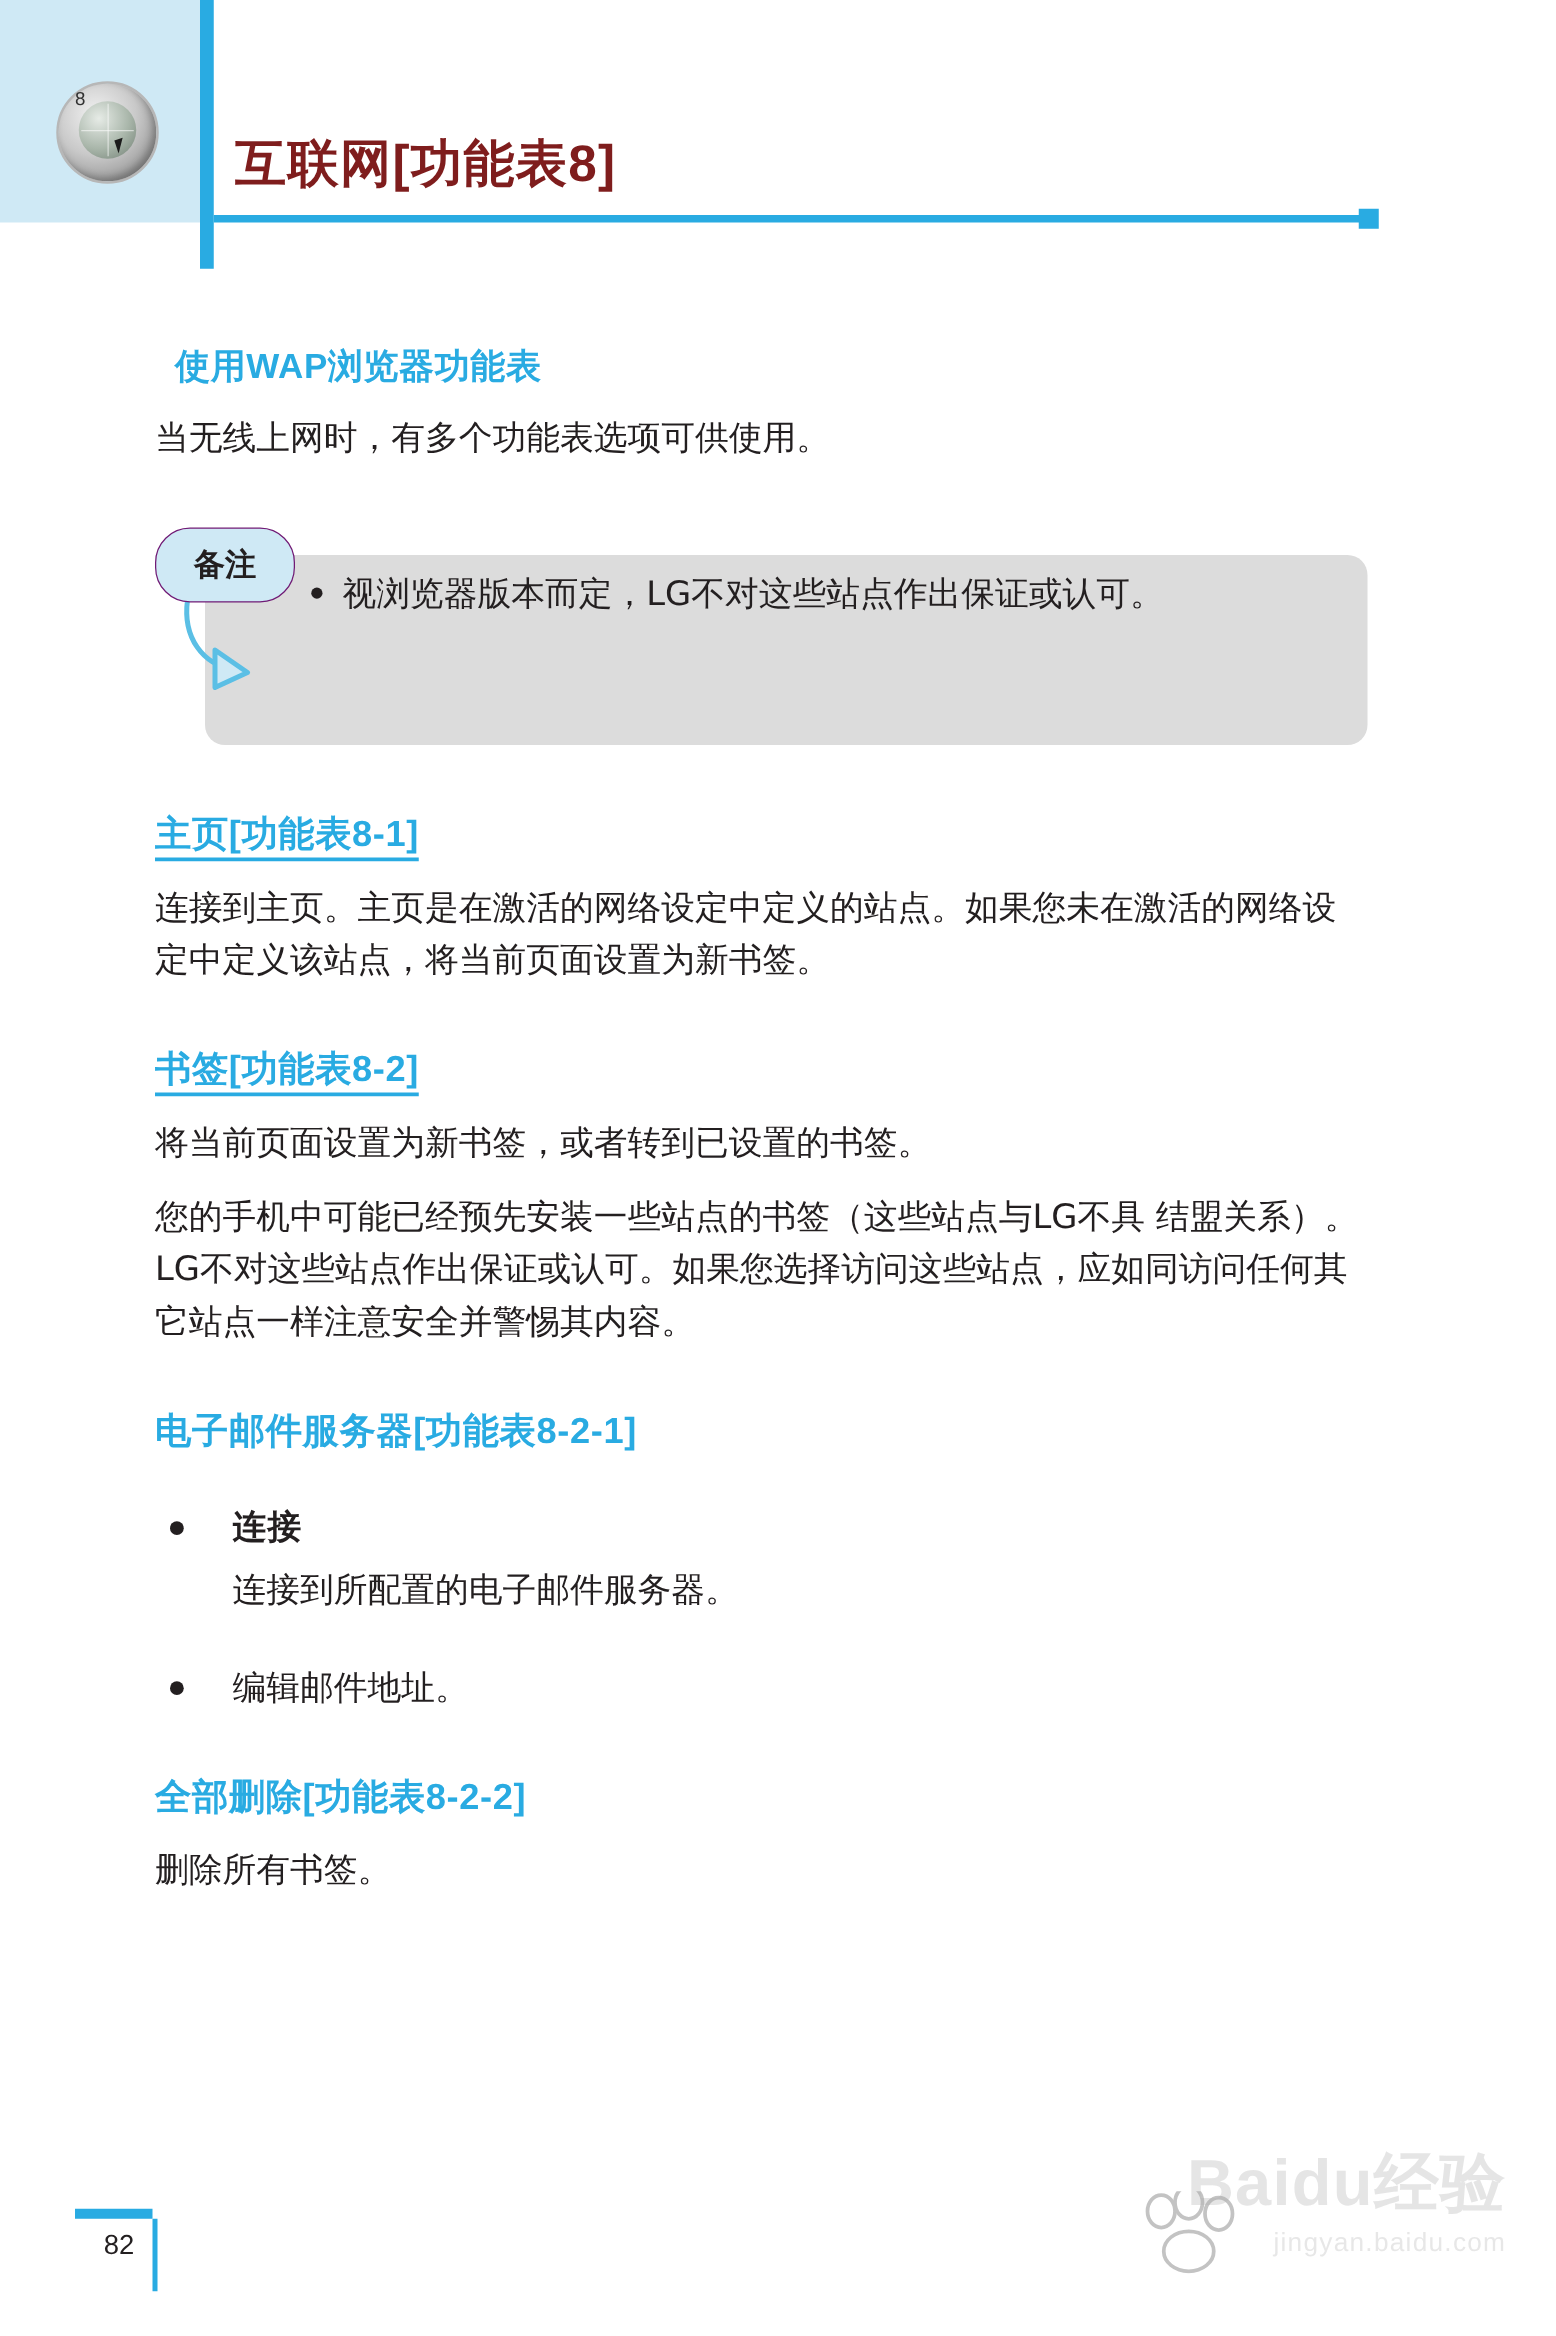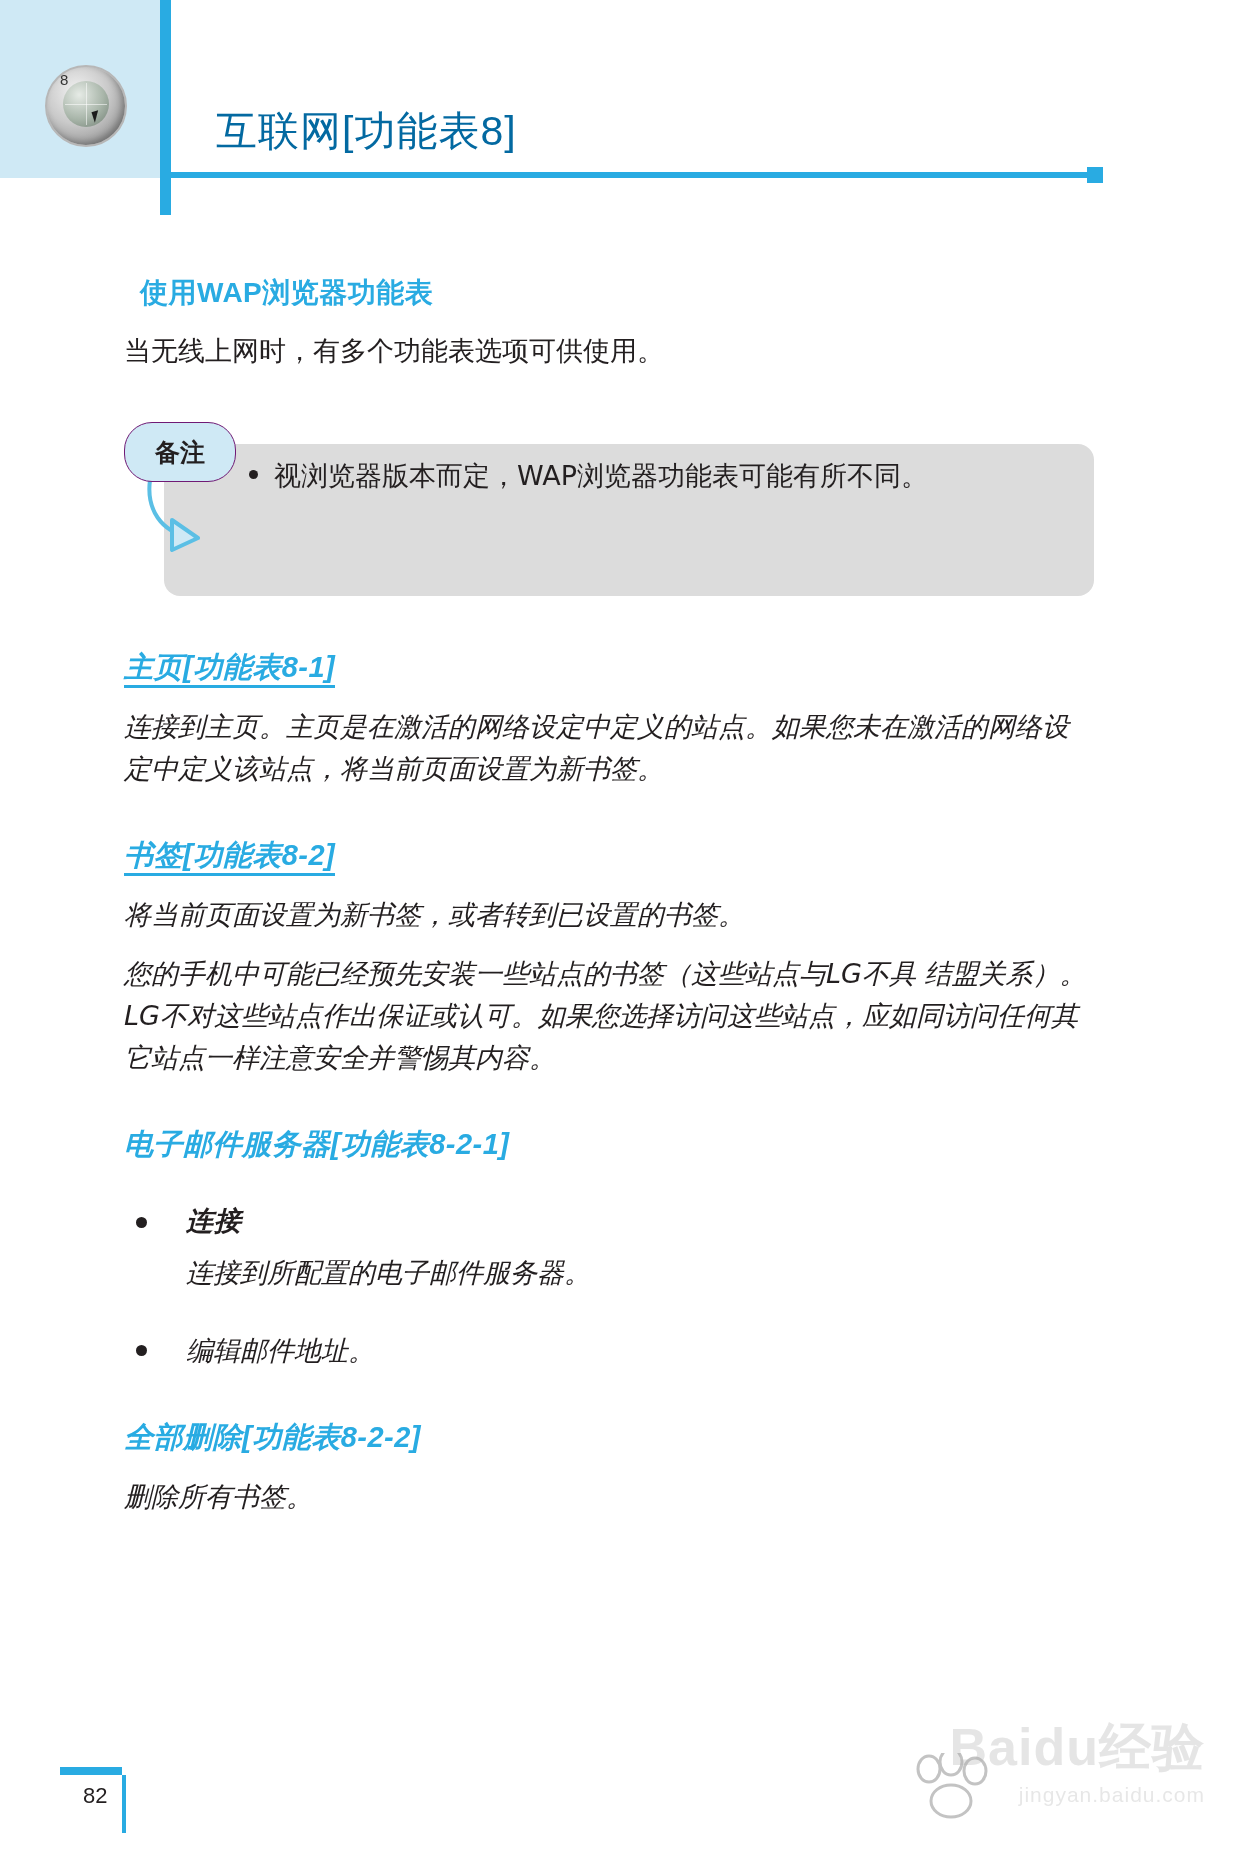--- a/index.html
+++ b/index.html
@@ -91,26 +91,26 @@
     left: 46px;
     top: 44px;
     width: 0;
     height: 0;
     border-left: 7px solid #1b1b1b;
     border-bottom: 11px solid transparent;
     transform: rotate(-18deg);
   }
   .header-title {
     position: absolute;
-    left: 216px;
+    left: 188px;
     top: 104px;
     font-size: 41px;
-    font-weight: normal;
+    font-weight: bold;
     letter-spacing: 1px;
-    color: #0369a1;
+    color: #7f1d1d;
     white-space: nowrap;
   }
   .header-rule {
     position: absolute;
     left: 171px;
     top: 172px;
     width: 925px;
     height: 6px;
     background: #29abe2;
   }
@@ -197,21 +197,21 @@
   }
   .note-arrow {
     position: absolute;
     left: 12px;
     top: 52px;
     width: 90px;
     height: 78px;
   }
 
   
-  .sub-block { margin-top: 46px; font-style: italic; }
+  .sub-block { margin-top: 46px; }
   h3.sub-title {
     margin: 0;
     font-size: 29px;
     font-weight: bold;
     color: #29abe2;
     letter-spacing: 0.5px;
   }
   h3.sub-title .underline {
     border-bottom: 3px solid #29abe2;
     padding-bottom: 2px;
@@ -327,21 +327,21 @@
 </div>
 
 <div class="content">
 
   <h2 class="sec-title">使用WAP浏览器功能表</h2>
   <p class="body-text">当无线上网时，有多个功能表选项可供使用。</p>
 
   <div class="note-wrap">
     <div class="note-box"></div>
     <div class="note-bullet"></div>
-    <div class="note-text">视浏览器版本而定，WAP浏览器功能表可能有所不同。</div>
+    <div class="note-text">视浏览器版本而定，LG不对这些站点作出保证或认可。</div>
     <svg class="note-arrow" viewBox="0 0 90 78">
       <path d="M14 6 C 10 36, 26 58, 52 62" fill="none" stroke="#5bbfe5" stroke-width="4"></path>
       <path d="M36 46 L 62 64 L 36 76 Z" fill="#cfe9f5" stroke="#5bbfe5" stroke-width="4" stroke-linejoin="round"></path>
     </svg>
     <div class="note-badge">备注</div>
   </div>
 
   <div class="sub-block">
     <h3 class="sub-title"><span class="underline">主页[功能表8-1]</span></h3>
     <p class="body-text">连接到主页。主页是在激活的网络设定中定义的站点。如果您未在激活的网络设定中定义该站点，将当前页面设置为新书签。</p>

